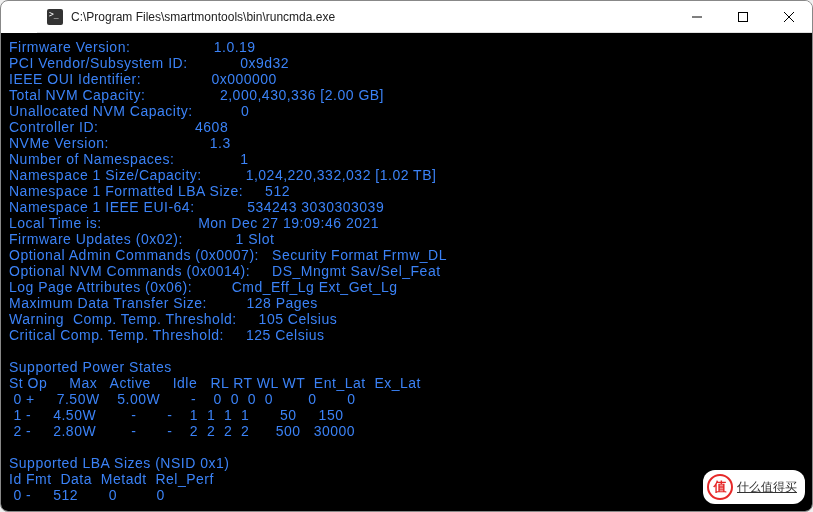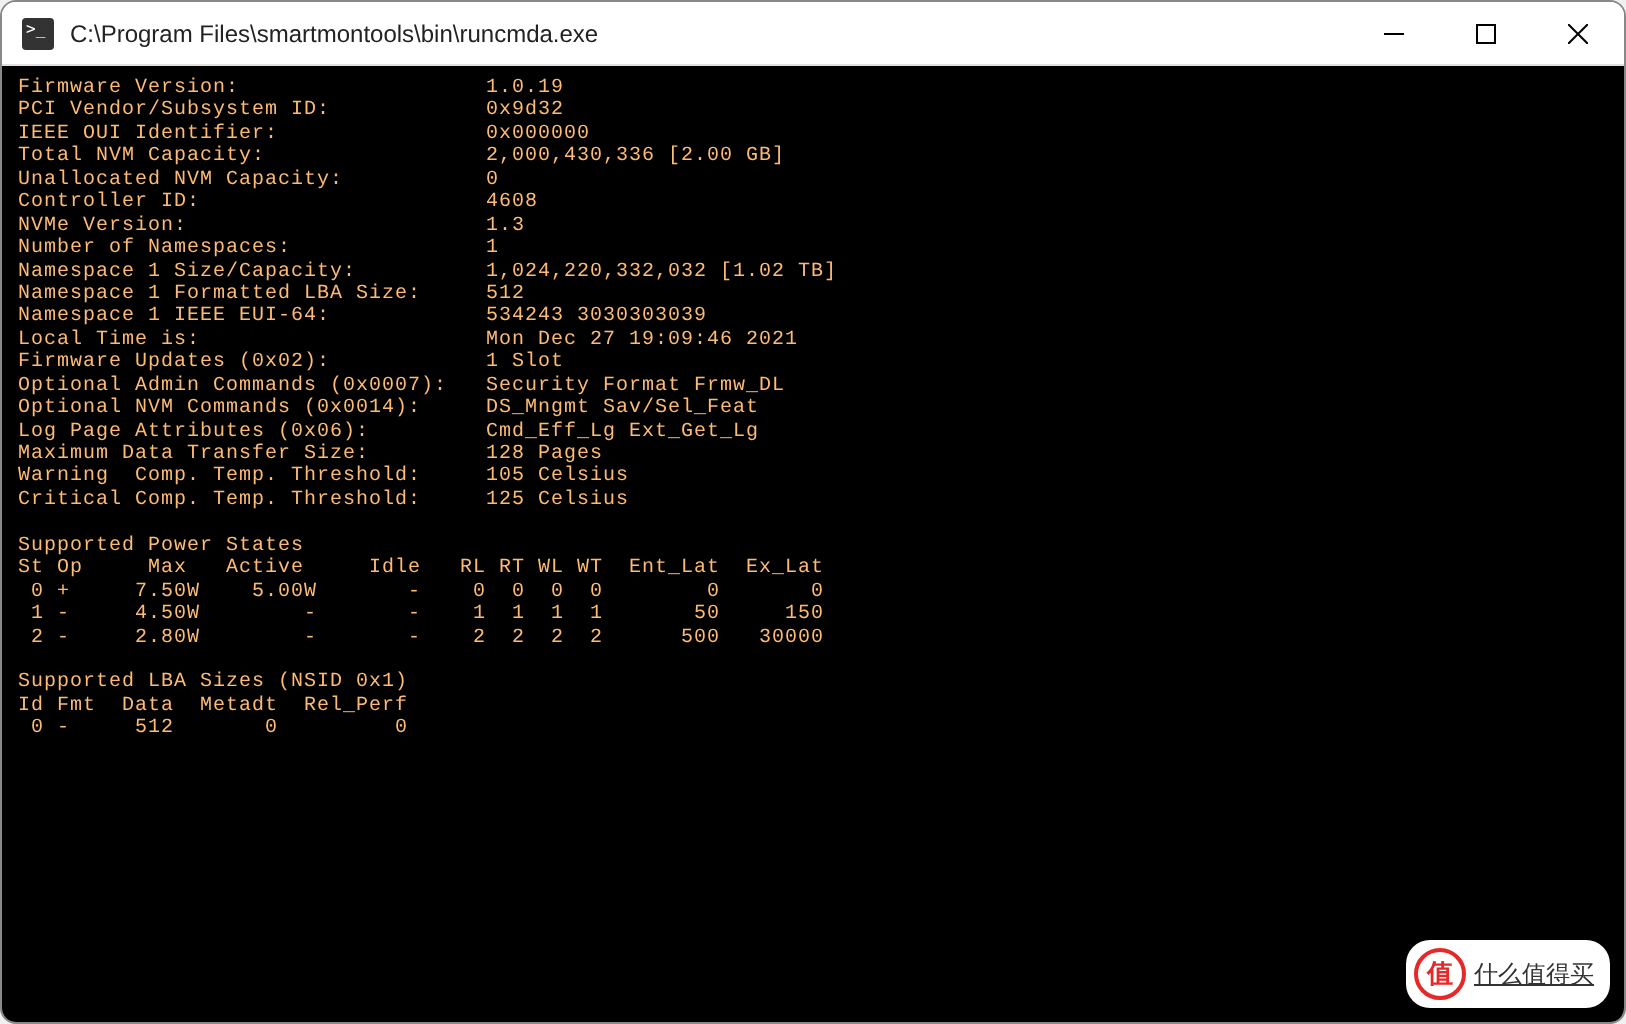--- a/index.html
+++ b/index.html
@@ -26,20 +26,21 @@
   }
   .titlebar {
     height: 32px;
     background: #fff;
     display: flex;
     align-items: center;
     padding-left: 10px;
     font-size: 12px;
     color: #222;
     border-bottom: 1px solid #e0e0e0;
+    margin-left: 36px;
   }
   .title-icon {
     width: 16px; height: 16px;
     margin-right: 8px;
     background: #333;
     border-radius: 2px;
     position: relative;
   }
   .title-icon::after {
     content: ">_";
@@ -52,23 +53,23 @@
   .title { flex: 1; }
   .winbtn {
     width: 46px; height: 32px;
     display: flex; align-items: center; justify-content: center;
     color: #000;
   }
   .winbtn svg { width: 10px; height: 10px; }
   .terminal {
     flex: 1;
     background: #000;
-    color: #fdba74;
-    font-family: Liberation Mono, monospace;
-    font-size: 10px;
+    color: #3b82f6;
+    font-family: Liberation Sans, sans-serif;
+    font-size: 14px;
     letter-spacing: 0.5px;
     line-height: 1.145;
     padding: 6px 8px 4px 8px;
     white-space: pre;
     overflow: hidden;
   }
   .watermark {
     position: absolute;
     right: 8px;
     bottom: 8px;

